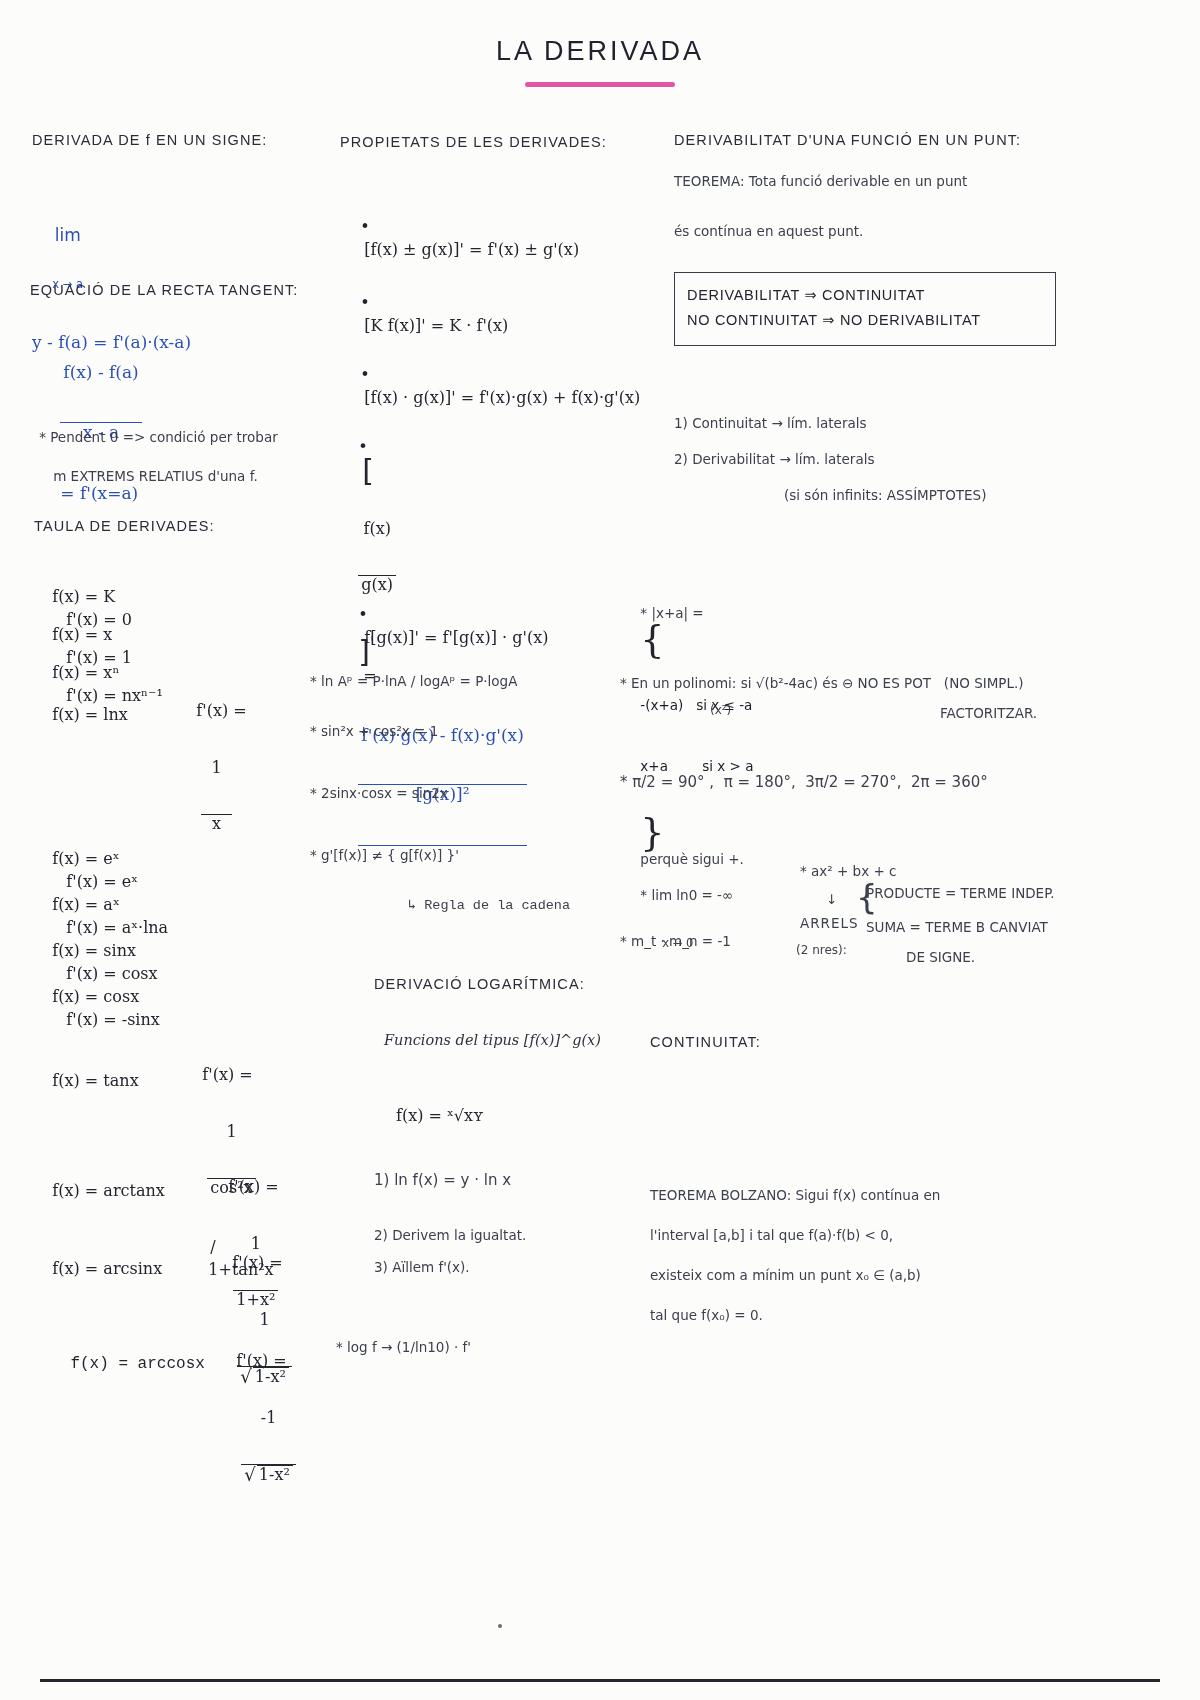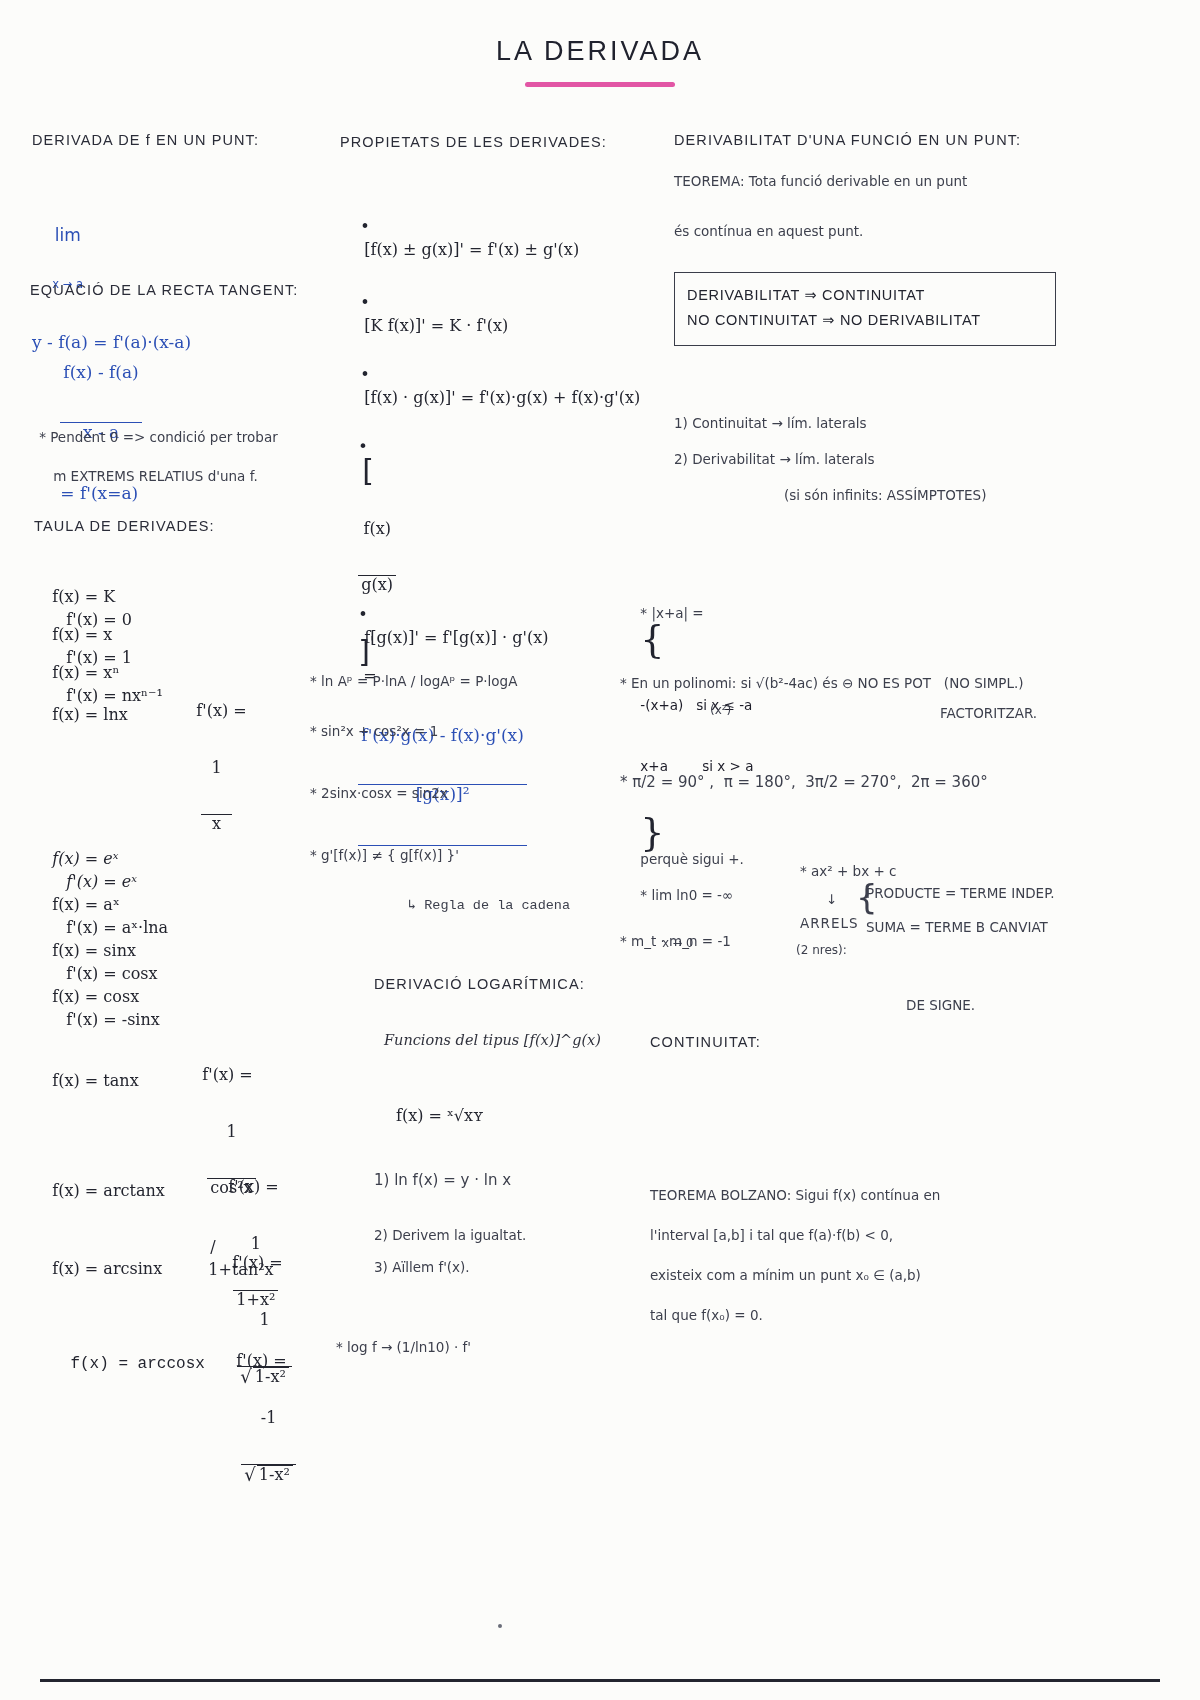--- a/index.html
+++ b/index.html
@@ -172,21 +172,21 @@
   }
 </style>
 </head>
 <body>
 
 <div class="page">
 
   <div class="title">LA DERIVADA</div>
   <div class="title-underline"></div>
 
-  <div class="hw hd" style="top:130px; left:32px;">DERIVADA DE f EN UN PUNT:</div>
+  <div class="hw hd" style="top:130px; left:32px;">DERIVADA DE f EN UN SIGNE:</div>
 
   <div class="hw" style="top:170px; left:32px;">
     <span class="lim ink-blue">
       <span class="t">lim</span>
       <span class="b">x → a</span>
     </span>
     <span class="frac frac-blue eq" style="margin-left:8px;">
       <span class="num">f(x) - f(a)</span>
       <span class="den">x - a</span>
     </span>
@@ -211,21 +211,21 @@
     <span>f(x) = x</span>
     <span style="margin-left:14px;">f'(x) = 1</span>
   </div>
   <div class="hw eq-dark" style="top:638px; left:32px;">
     <span>f(x) = xⁿ</span>
     <span style="margin-left:14px;">f'(x) = nxⁿ⁻¹</span>
   </div>
   <div class="hw eq-dark" style="top:680px; left:32px;">
     <span>f(x) = lnx</span>
   </div>
-  <div class="hw eq-dark" style="top:824px; left:32px;font-style:italic;">
+  <div class="hw eq-dark" style="top:824px; left:32px;">
     <span>f(x) = eˣ</span>
     <span style="margin-left:14px;">f'(x) = eˣ</span>
   </div>
   <div class="hw eq-dark" style="top:870px; left:32px;">
     <span>f(x) = aˣ</span>
     <span style="margin-left:14px;">f'(x) = aˣ·lna</span>
   </div>
   <div class="hw eq-dark" style="top:916px; left:32px;">
     <span>f(x) = sinx</span>
     <span style="margin-left:14px;">f'(x) = cosx</span>
@@ -332,21 +332,21 @@
   </div>
 
   <div class="hw small" style="top:932px; left:620px;">* m_t · m_n = -1</div>
 
   <div class="hw small" style="top:862px; left:800px;">* ax² + bx + c</div>
   <div class="hw small" style="top:890px; left:826px;">↓</div>
   <div class="hw small" style="top:914px; left:800px; letter-spacing:1px;">ARRELS</div>
   <div class="hw small" style="top:942px; left:796px; font-size:12px;">(2 nres):</div>
   <div class="hw small" style="top:884px; left:866px;">PRODUCTE = TERME INDEP.</div>
   <div class="hw small" style="top:918px; left:866px;">SUMA = TERME B CANVIAT</div>
-  <div class="hw small" style="top:948px; left:906px;margin-top:48px;">DE SIGNE.</div>
+  <div class="hw small" style="top:948px; left:906px;">DE SIGNE.</div>
   <div class="hw" style="top:886px; left:856px; font-size:34px; line-height:.7; color:#3c3f4c;">{</div>
 
   <div class="hw hd" style="top:1032px; left:650px;">CONTINUITAT:</div>
 
 
   <div class="hw small" style="top:1186px; left:650px;">TEOREMA BOLZANO: Sigui f(x) contínua en</div>
   <div class="hw small" style="top:1226px; left:650px;">l'interval [a,b] i tal que f(a)·f(b) &lt; 0,</div>
   <div class="hw small" style="top:1266px; left:650px;">existeix com a mínim un punt x₀ ∈ (a,b)</div>
   <div class="hw small" style="top:1306px; left:650px;">tal que f(x₀) = 0.</div>
 

